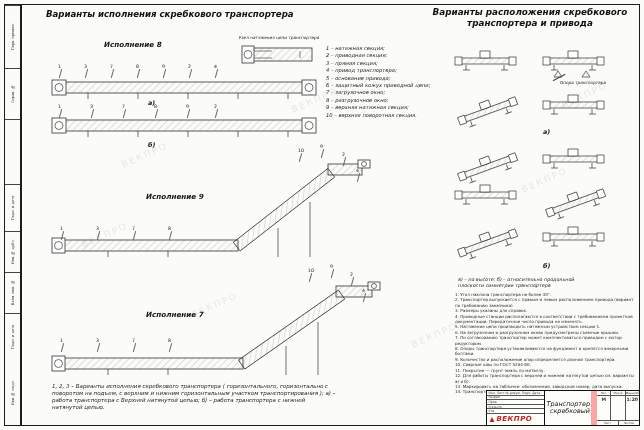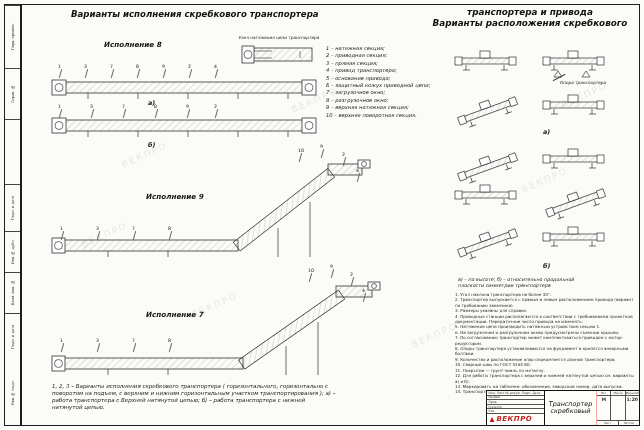--- a/index.html
+++ b/index.html
@@ -6,21 +6,21 @@
   body{width:644px;height:430px;position:relative;background:#ffffff;
        font-family:"DejaVu Sans",sans-serif;color:#222;overflow:hidden;}
   .sheet{position:absolute;inset:0;background:#fbfbf8;}
   .frame{position:absolute;left:20px;top:4px;right:4px;bottom:4px;border:1.4px solid #1d1d1d;}
   .margin-strip{position:absolute;left:4px;top:4px;bottom:4px;width:16px;border:1px solid #1d1d1d;display:flex;flex-direction:column;}
   .mcell{border-bottom:0.6px solid #444;display:flex;align-items:center;justify-content:center;
          font-size:3.6px;color:#333;writing-mode:vertical-rl;transform:rotate(180deg);overflow:hidden;}
   .mcell:nth-child(1){height:62px}.mcell:nth-child(2){height:50px}.mcell:nth-child(3){height:64px;border-bottom:0.6px solid #444}
   .mcell:nth-child(4){height:46px}.mcell:nth-child(5){height:40px}.mcell:nth-child(6){height:40px}
   .mcell:nth-child(7){height:46px}.mcell:nth-child(8){flex:1;border-bottom:none}
-  .t-left{position:absolute;left:46px;top:9px;width:270px;font-size:8.6px;font-weight:bold;font-style:italic;color:#111;margin-left:25px;}
+  .t-left{position:absolute;left:46px;top:9px;width:270px;font-size:8.6px;font-weight:bold;font-style:italic;color:#111;}
   .t-right{position:absolute;left:424px;top:7px;width:212px;text-align:center;font-size:8.8px;font-weight:bold;font-style:italic;color:#111;line-height:10.5px;}
   .lbl{position:absolute;font-style:italic;color:#161616;}
   .lbl-exec{font-size:7.2px;font-weight:bold;}
   .lbl-small{font-size:4.2px;}
   .lbl-ab{font-size:6.4px;font-weight:bold;}
   .legend{position:absolute;left:326px;top:45px;width:145px;}
   .lg{font-size:5.2px;font-style:italic;line-height:7.4px;color:#1a1a1a;white-space:nowrap;}
   .notes{position:absolute;left:455px;top:292px;width:182px;}
   .nl{font-size:4.1px;line-height:5.4px;color:#2a2a2a;}
   .caption{position:absolute;left:458px;top:277px;width:178px;}
@@ -31,21 +31,21 @@
   .layer{position:absolute;left:0;top:0;width:0;height:0;}
   .co{position:absolute;font-size:4.6px;color:#111;}
   .co::after{content:"";position:absolute;left:1.5px;top:5px;width:0.6px;height:9px;background:#666;transform:rotate(16deg);}
   .wm{position:absolute;font-size:9px;letter-spacing:2px;color:#8a8a8a;opacity:0.18;transform:rotate(-24deg);white-space:nowrap;}
   .stamp{position:absolute;left:486px;top:390px;width:154px;height:36px;border:1.2px solid #111;display:flex;background:#fdfdfa;box-sizing:border-box;}
   .stamp-left{width:58px;border-right:1px solid #111;display:flex;flex-direction:column;box-sizing:border-box;}
   .srow{flex:1;border-bottom:0.5px solid #555;font-size:3.1px;display:flex;align-items:center;padding-left:1.5px;color:#333;overflow:hidden;white-space:nowrap;}
   .srow.logo-row{flex:0 0 11px;border-bottom:none;align-items:center;}
   .logo-text{color:#c42020;font-weight:bold;font-style:italic;font-size:7px;letter-spacing:0.5px;}
   .logo-mark{display:inline-block;width:5px;height:5px;background:#c42020;margin:0 2px 0 1px;clip-path:polygon(0 100%,50% 0,100% 100%);}
-  .stamp-mid{width:52px;border-right:1px solid #fca5a5;display:flex;align-items:center;justify-content:center;text-align:center;
+  .stamp-mid{width:52px;border-right:6px solid #fca5a5;display:flex;align-items:center;justify-content:center;text-align:right;
              font-style:italic;font-size:6.4px;line-height:7.5px;color:#111;box-sizing:border-box;padding:1px;}
   .stamp-right{flex:1;display:flex;flex-direction:column;box-sizing:border-box;}
   .sr-row{display:flex;border-bottom:0.5px solid #555;}
   .sr-cell{flex:1;border-right:0.5px solid #555;font-size:2.8px;text-align:center;color:#333;overflow:hidden;}
   .sr-cell:last-child{border-right:none;}
   .sr-val{font-size:4.6px;font-weight:bold;padding-top:1px;}
   .opora-leader{position:absolute;width:14px;height:0.6px;background:#444;transform:rotate(-28deg);}
 </style>
 </head>
 <body>
@@ -84,22 +84,22 @@
       <div class="mcell">Подп. и дата</div>
       <div class="mcell">Инв. № дубл.</div>
       <div class="mcell">Взам. инв. №</div>
       <div class="mcell">Подп. и дата</div>
       <div class="mcell">Инв. № подл.</div>
     </div>
   <div class="frame"></div>
 
   <div class="t-left">Варианты исполнения скребкового транспортера</div>
   <div class="t-right">
+    <div>Варианты расположения скребкового</div>
     <div>транспортера и привода</div>
-    <div>Варианты расположения скребкового</div>
   </div>
 
   <div class="lbl lbl-exec" style="left:104px;top:40px">Исполнение  8</div>
   <div class="lbl lbl-small" style="left:214px;top:35px;width:130px;text-align:center">Узел натяжения цепи транспортера</div>
   <div class="lbl lbl-ab" style="left:148px;top:99px">а)</div>
   <div class="lbl lbl-ab" style="left:148px;top:141px">б)</div>
   <div class="lbl lbl-exec" style="left:146px;top:192px">Исполнение  9</div>
   <div class="lbl lbl-exec" style="left:146px;top:310px">Исполнение  7</div>
 
   <svg class="draw" style="left:240px;top:42px" width="78" height="26">

